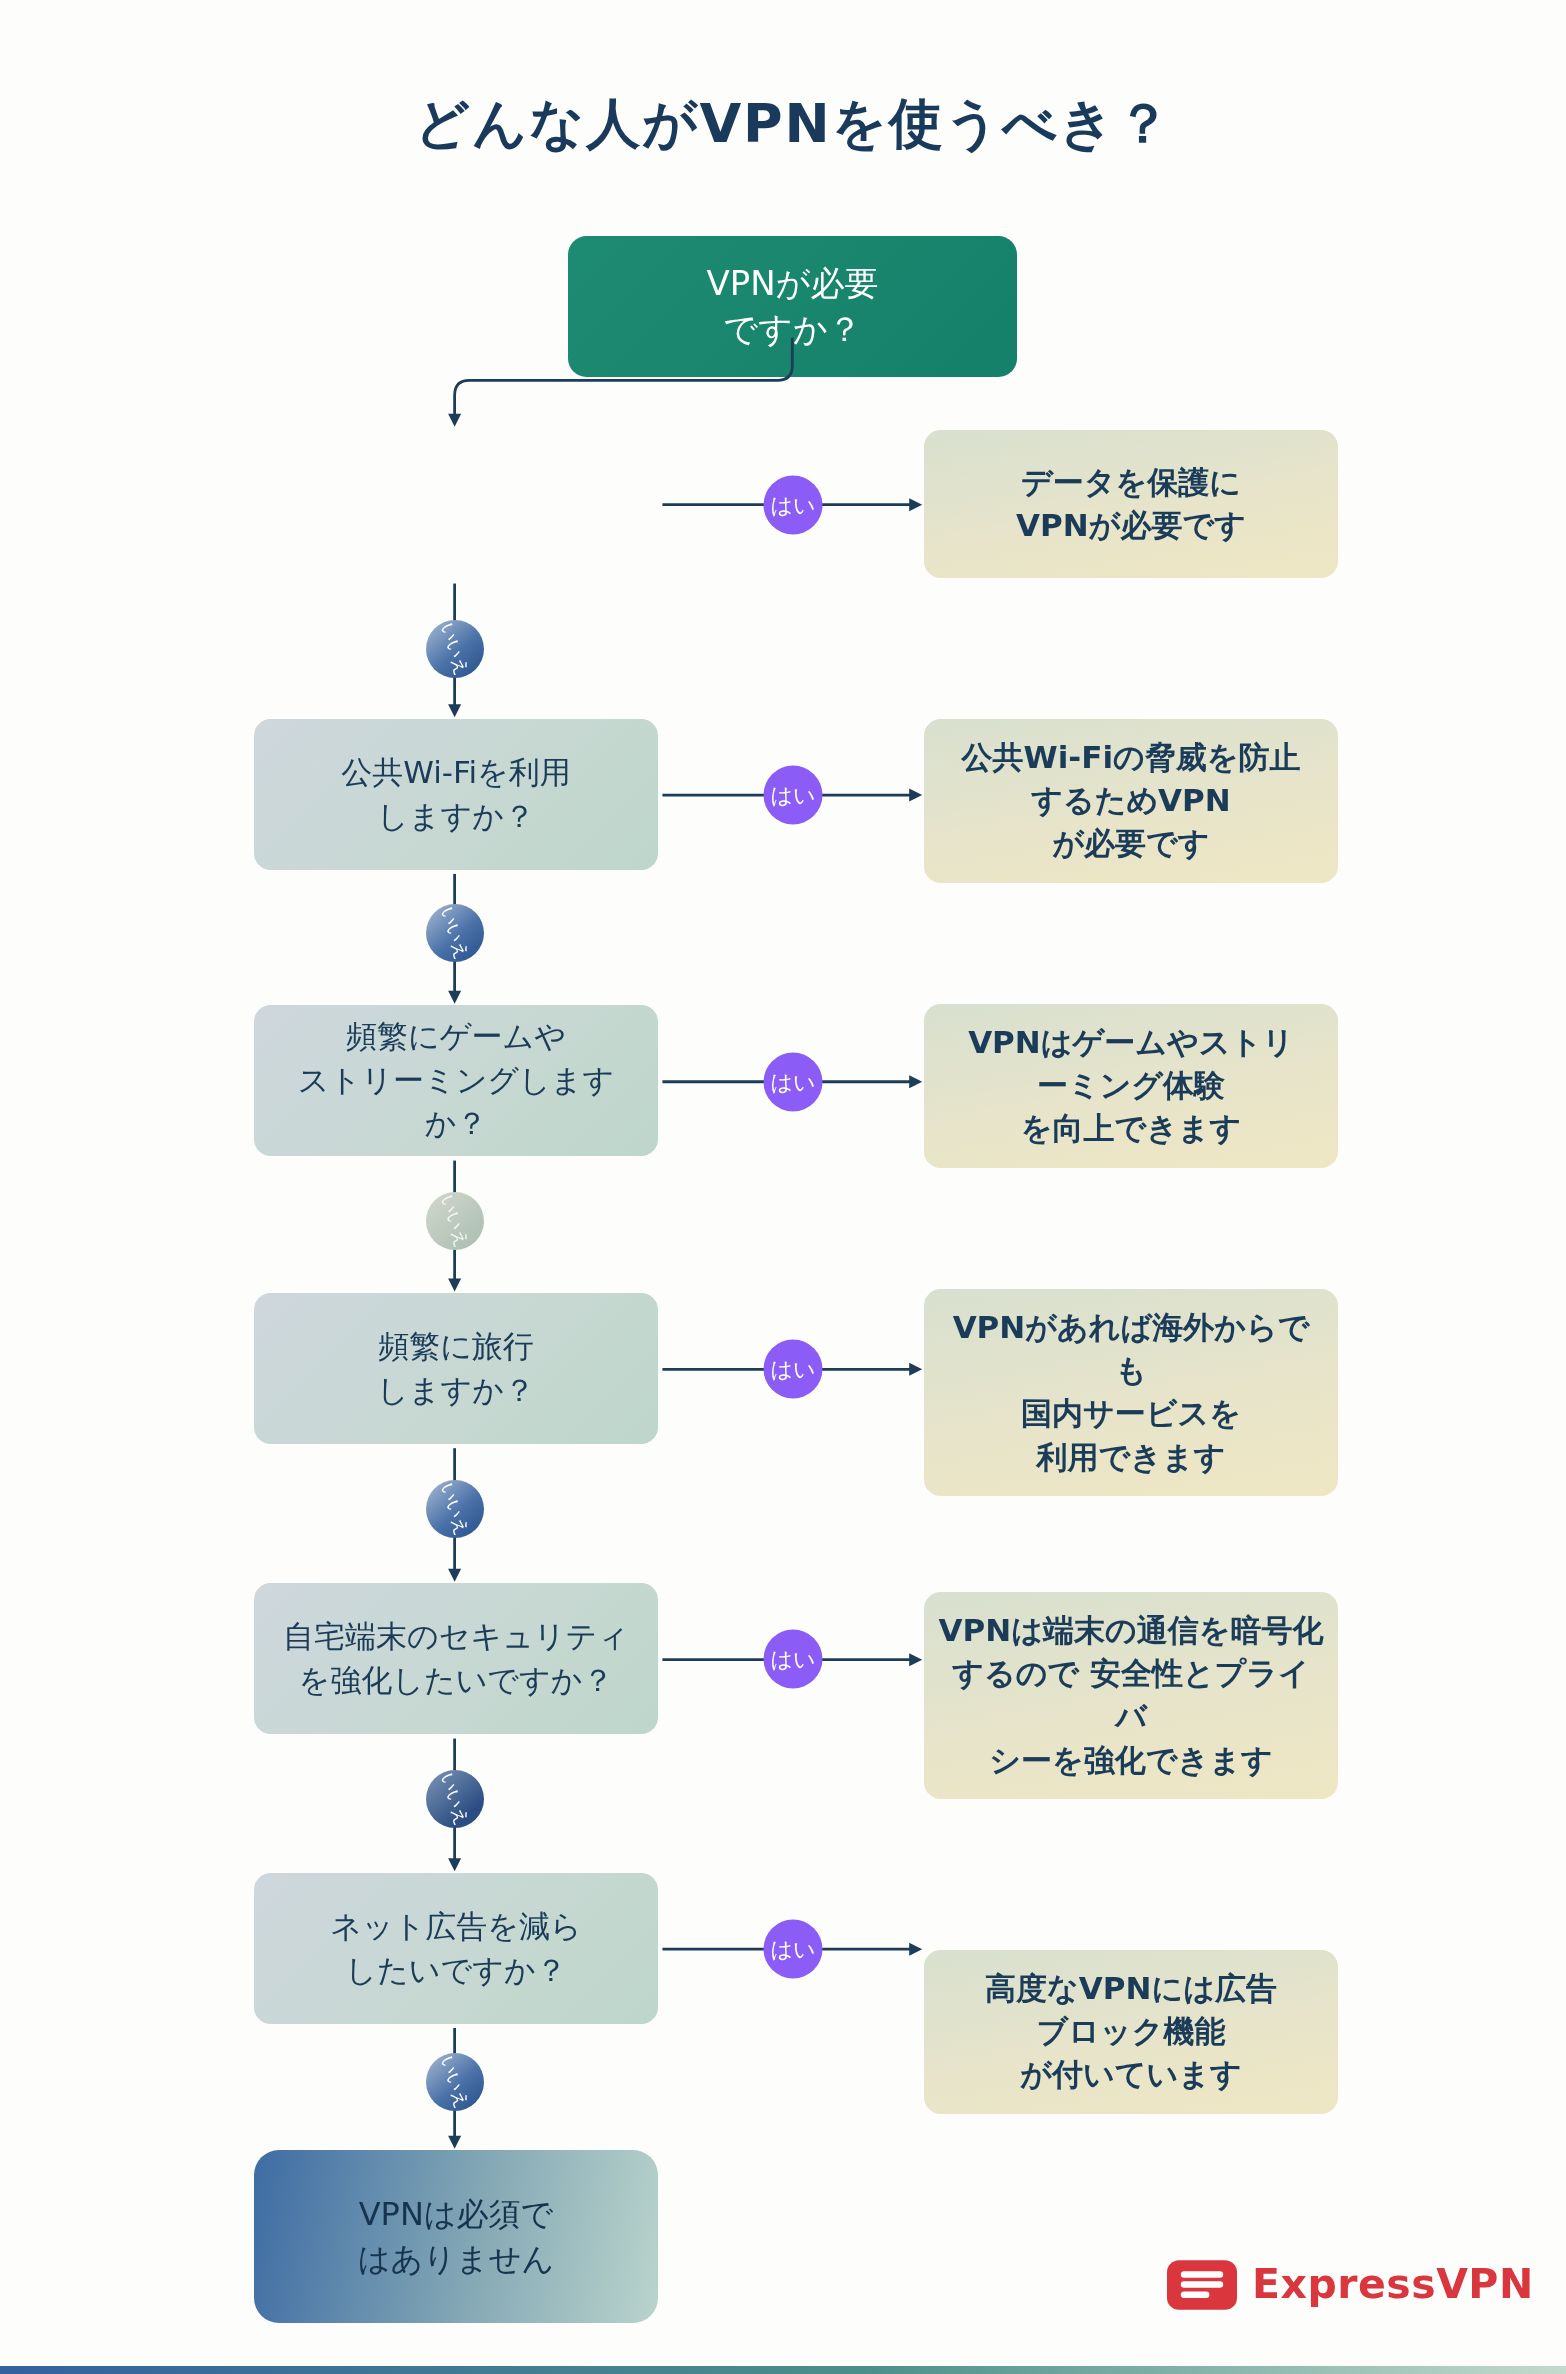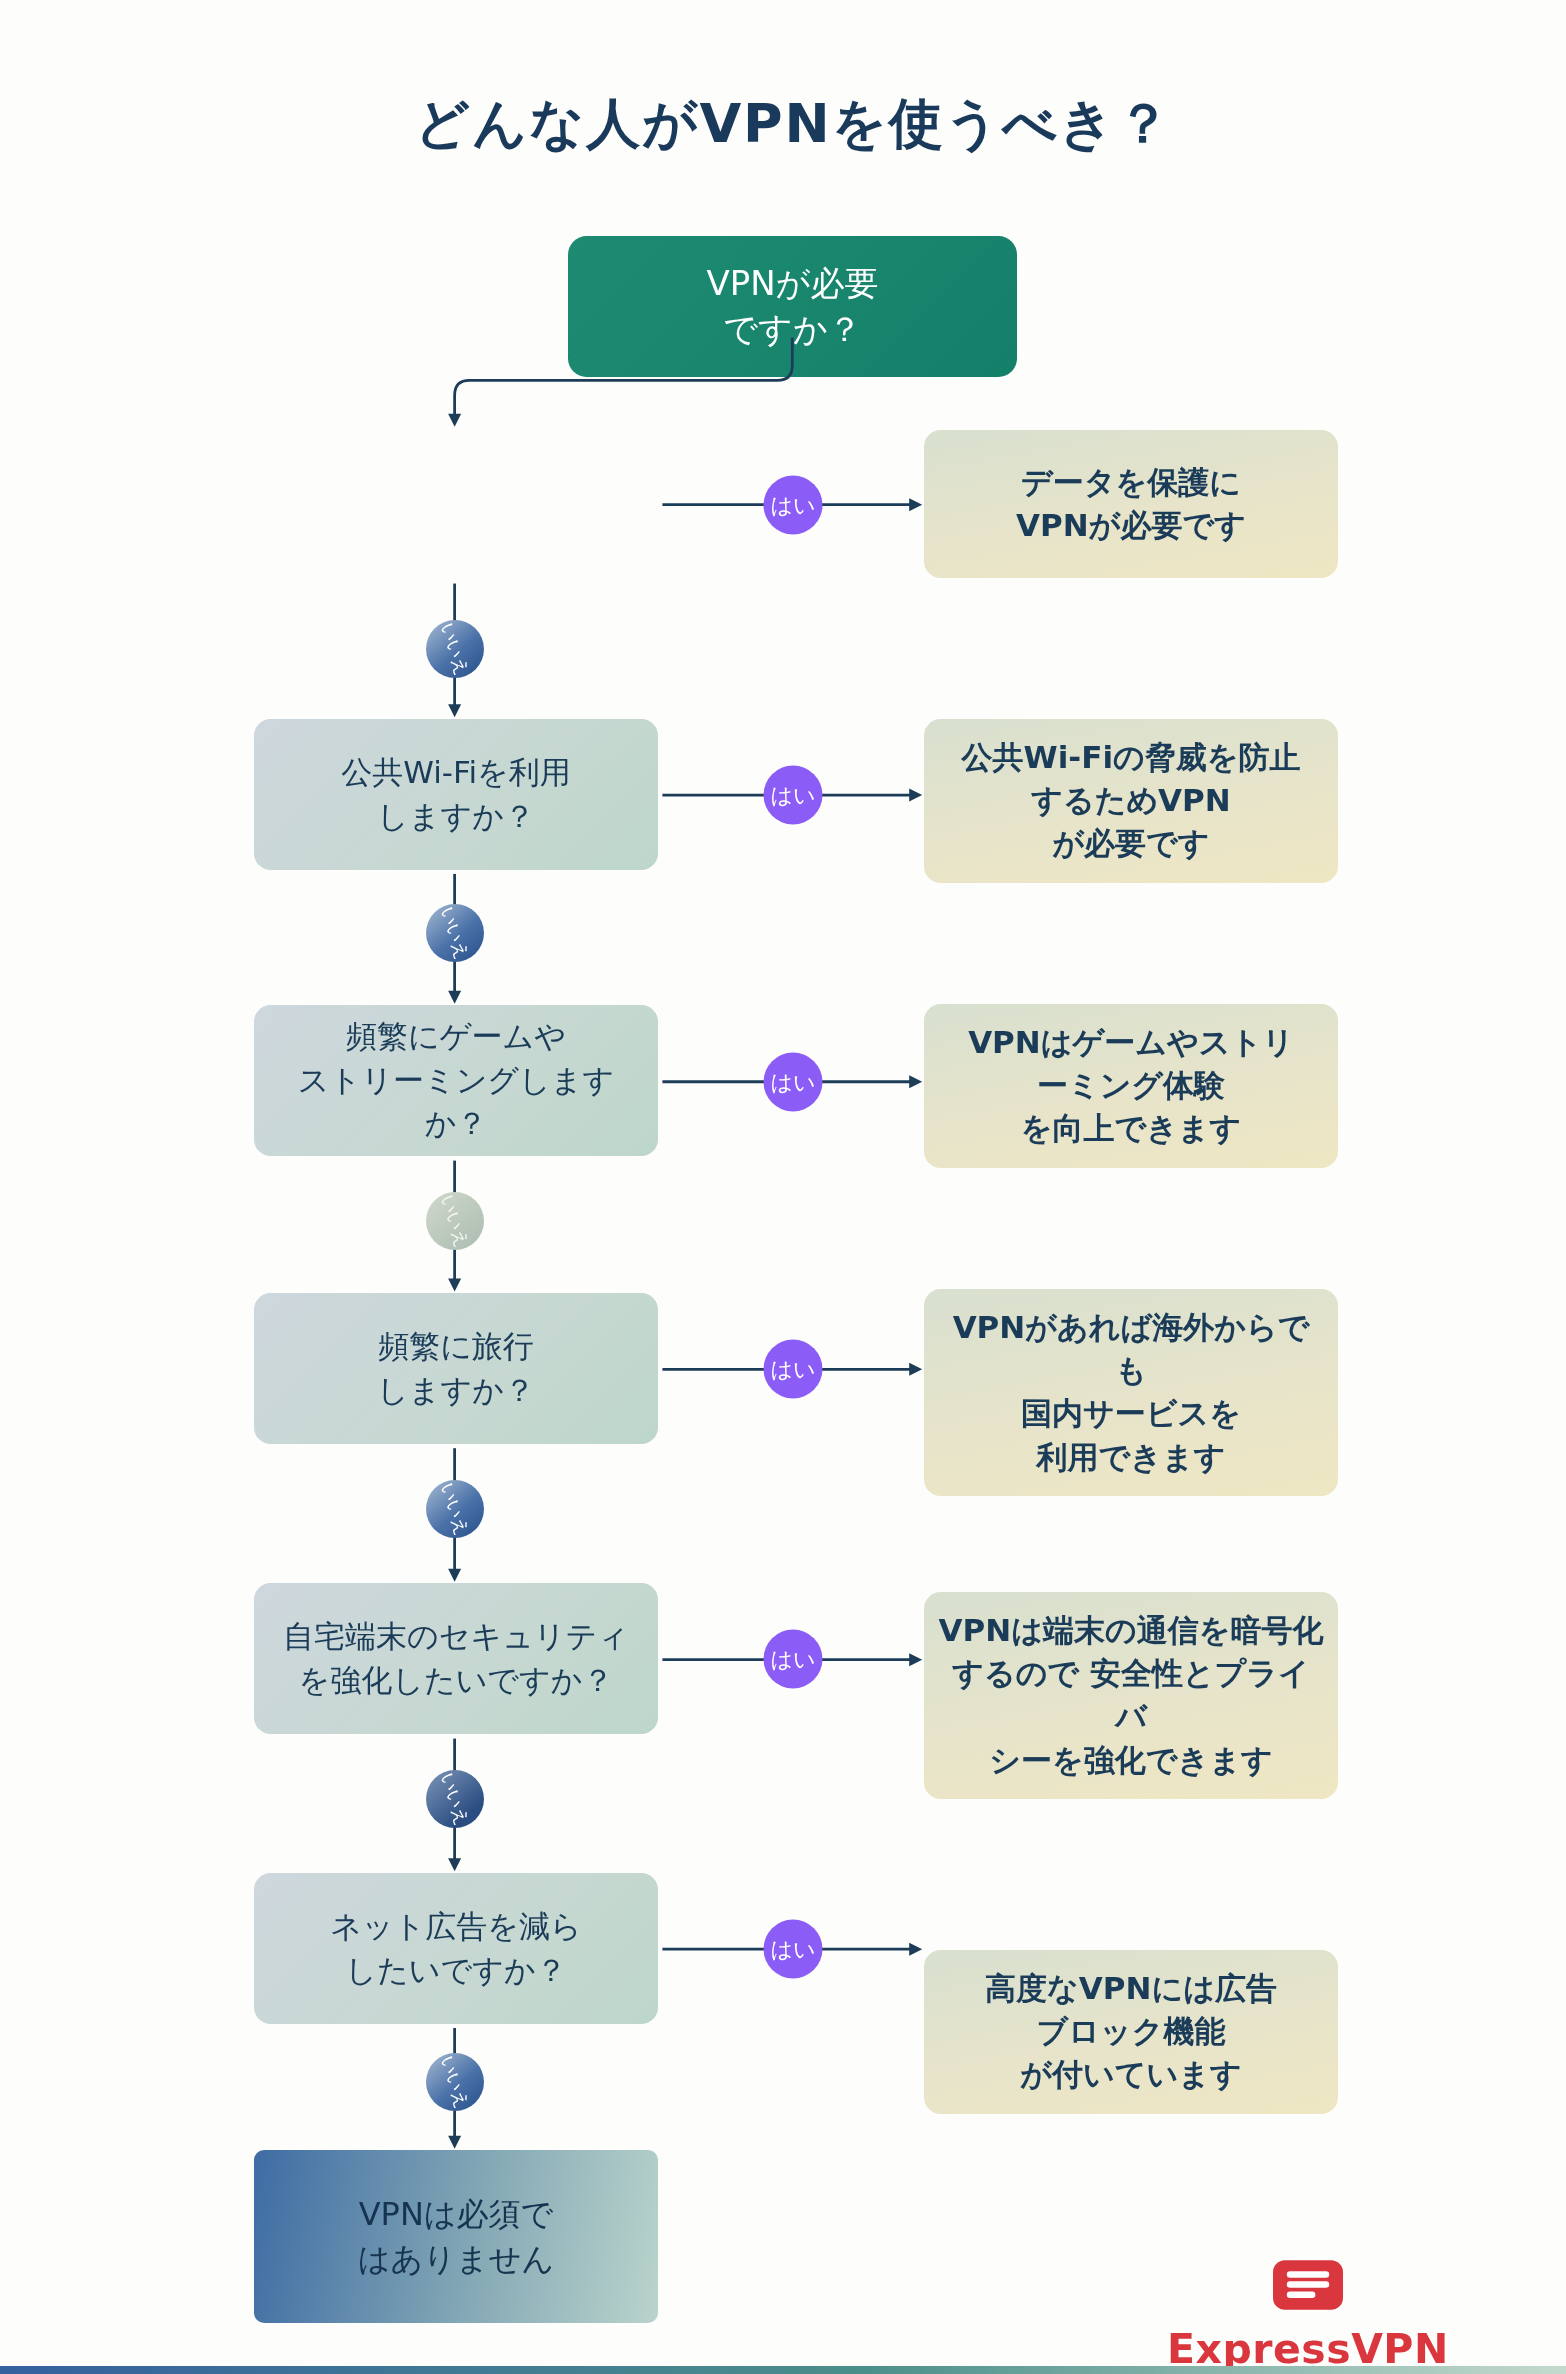--- a/index.html
+++ b/index.html
@@ -57,32 +57,32 @@
     display:flex; align-items:center; justify-content:center;
     font-size:17.6px; transform:translate(-50%,-50%); z-index:3;
   }
   .no-circle .rot { display:inline-block; transform:rotate(72deg); white-space:nowrap; }
   .no-blue  { background:linear-gradient(140deg,#a9bcd4 0%,#4a71a8 55%,#274f88 100%); }
   .no-light { background:linear-gradient(140deg,#d2d8cc 0%,#a9bcb0 100%); color:#f4f6f2; }
   .no-dark  { background:linear-gradient(140deg,#7e97b8 0%,#2b4d82 75%); }
 
   .end-box {
     position:absolute; left:254px; top:2150px; width:404px; height:173px;
-    border-radius:10px;
+    border-radius:25px;
     background:linear-gradient(100deg,#3e6ca4 0%,#84a8b5 55%,#bad4cc 100%);
     display:flex; align-items:center; justify-content:center; text-align:center;
     font-size:32px; line-height:1.4; color:#16334f;
   }
 
   svg.connectors { position:absolute; left:0; top:0; z-index:2; }
   .boxes { position:absolute; left:0; top:0; width:100%; height:100%; z-index:1; }
 
   .logo {
     position:absolute; left:1167px; top:2260px;
-    display:flex; align-items:center; gap:15px; z-index:4;flex-direction:column;
+    display:flex; gap:15px; z-index:4;
   }
   .logo-text { color:#d9363e; font-size:41px; font-weight:600; letter-spacing:0.5px; }
 
   .bottom-bar {
     position:absolute; left:0; bottom:0; width:100%; height:9.3px;
     background:linear-gradient(90deg,#35619f 0%,#4b8f8a 55%,#c4dacd 100%);
     z-index:5;
   }
 </style>
 </head>

